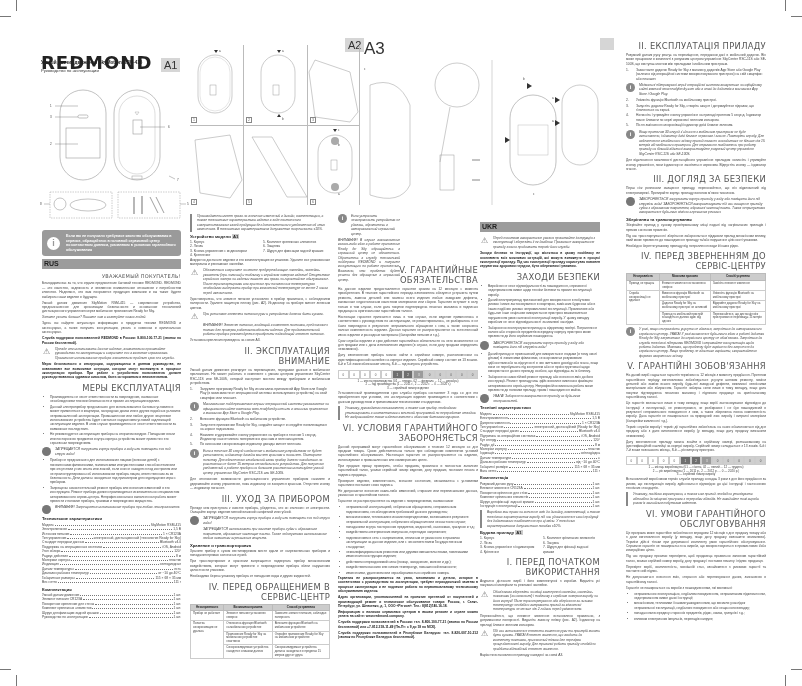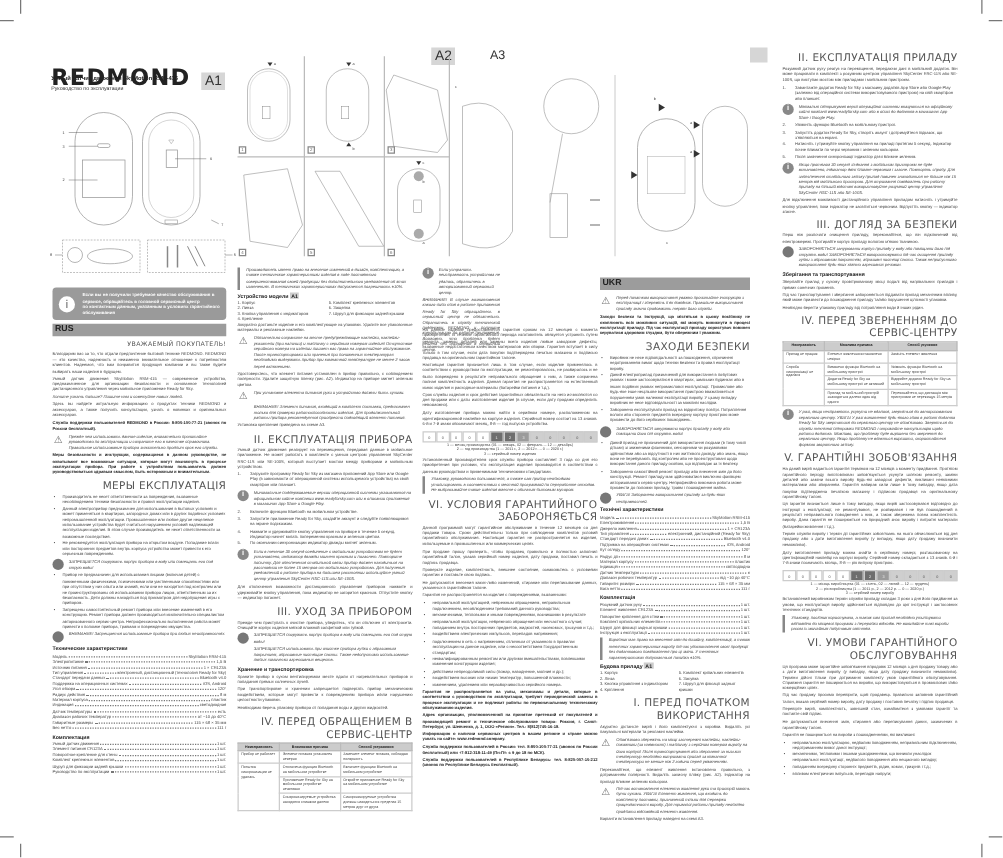--- a/index.html
+++ b/index.html
@@ -4,21 +4,21 @@
 <style>
   * { box-sizing: border-box; margin: 0; padding: 0; }
   html, body { width: 802px; height: 686px; background: #fff; overflow: hidden; }
   body { font-family: "Liberation Sans", sans-serif; color: #333; position: relative; }
   .abs { position: absolute; }
   .crop { position: absolute; border-color: #777; border-style: solid; border-width: 0; }
   .logo { font-family: "DejaVu Sans", sans-serif; font-weight: 900; letter-spacing: 1px; font-size: 18px; color: #222; }
   .subtitle { font-size: 4.6px; font-weight: bold; color: #222; }
   .subtitle2 { font-size: 4.2px; color: #333; }
   .tag { background: #d6d6d6; color: #333; font-size: 11px; padding: 1px 3px; }
-  .tagplain { color: #333; font-size: 10px; margin-left: 28px; }
+  .tagplain { color: #333; font-size: 17px; }
   .col { position: absolute; font-size: 3.3px; line-height: 4.4px; color: #444; }
   .col p { margin-bottom: 1.6px; text-align: justify; }
   .h1 { font-size: 8.4px; line-height: 10px; color: #555; letter-spacing: .3px; margin: 3px 0 2px; font-family: "DejaVu Sans", sans-serif; font-weight: normal; text-align: right; }
   .h2 { font-size: 4.2px; font-weight: bold; color: #222; margin: 3px 0 1px; }
   .bold { font-weight: bold; color: #222; }
   .it { font-style: italic; }
   .note { display: flex; gap: 4px; margin: 2px 0; }
   .note .ic { flex: 0 0 9px; height: 9px; border-radius: 50%; background: #888; color: #fff; font-size: 6px; line-height: 9px; text-align: center; font-weight: bold; }
   .note .tri { flex: 0 0 9px; font-size: 8px; line-height: 9px; color: #777; text-align: center; }
   .note .ban { flex: 0 0 9px; height: 9px; border-radius: 50%; background: #777; }
@@ -332,21 +332,21 @@
   <p>Удостоверьтесь, что элемент питания установлен в прибор правильно, с соблюдением полярности. Удалите защитную пленку (рис. A2). Индикатор на приборе мигнет зеленым цветом.</p>
   <div class="note">
       <span class="tri">⚠</span>
       <span class="txt">При установке элемента питания руки и устройство должны быть сухими.</span>
     </div>
   <div class="note">
       <span class="tri"></span>
       <span class="txt">ВНИМАНИЕ! Элемент питания, входящий в комплект поставки, предназначен только для проверки работоспособности изделия. Для продолжительной работы прибора рекомендуется приобрести подходящий элемент питания.</span>
     </div>
   <p>Установка крепления приведена на схеме A3.</p>
-  <div class="h1">II. ЕКСПЛУАТАЦІЯ ПРИБОРА</div>
+  <div class="h1">II. ЭКСПЛУАТАЦИЯ ВНИМАНИЕ</div>
   <p>Умный датчик движения реагирует на перемещения, передавая данные в мобильное приложение. Не может работать в комплекте с умным центром управления SkyCenter RSC-11S или SE-100S, который выступает мостом между приборами и мобильным устройством.</p>
   <ol class="n">
     <li>
         <span class="k">1.</span>
         <span>Загрузите программу Ready for Sky из магазина приложений App Store или Google Play (в зависимости от операционной системы используемого устройства) на свой смартфон или планшет.</span>
       </li>
   </ol>
   <div class="note">
       <span class="ic">i</span>
       <span class="txt">Минимальные поддерживаемые версии операционной системы указываются на официальном сайте компании www.readyforsky.com или в описании приложения в магазинах App Store и Google Play.</span>
@@ -419,20 +419,21 @@
 </div>
 
 <div class="col" style="left:338px;top:212px;width:62px;">
   <div class="note">
       <span class="ic">i</span>
       <span class="txt">Если устранить неисправность устройства не удалось, обратитесь в авторизованный сервисный центр.</span>
     </div>
   <p class="it">ВНИМАНИЕ! В случае возникновения какого-либо сбоя в работе приложения Ready for Sky обращайтесь в сервисный центр не обязательно. Обратитесь в службу технической поддержки REDMOND и получите консультацию по работе приложения. Возможно, что проблема будет решена без обращения в сервисный центр.</p>
 </div>
 <div class="col" style="left:338px;top:262px;width:140px;">
+  <div class="h1">V. ГАРАНТИЙНЫЕ ОБЯЗАТЕЛЬСТВА</div>
   <p>На данное изделие предоставляется гарантия сроком на 12 месяцев с момента приобретения. В течение гарантийного периода изготовитель обязуется устранить путем ремонта, замены деталей или замены всего изделия любые заводские дефекты, вызванные недостаточным качеством материалов или сборки. Гарантия вступает в силу только в том случае, если дата покупки подтверждена печатью магазина и подписью продавца на оригинальном гарантийном талоне.</p>
   <p>Настоящая гарантия признается лишь в том случае, если изделие применялось в соответствии с руководством по эксплуатации, не ремонтировалось, не разбиралось и не было повреждено в результате неправильного обращения с ним, а также сохранена полная комплектность изделия. Данная гарантия не распространяется на естественный износ изделия и расходные материалы (батарейки питания и т.д.).</p>
   <p>Срок службы изделия и срок действия гарантийных обязательств на него исчисляются со дня продажи или с даты изготовления изделия (в случае, если дату продажи определить невозможно).</p>
   <p>Дату изготовления прибора можно найти в серийном номере, расположенном на идентификационной наклейке на корпусе изделия. Серийный номер состоит из 13 знаков. 6-й и 7-й знаки обозначают месяц, 8-й — год выпуска устройства.</p>
   <div class="warranty">
     <div>0</div>
       <div>0</div>
       <div>0</div>
       <div>0</div>
       <div>0</div>

